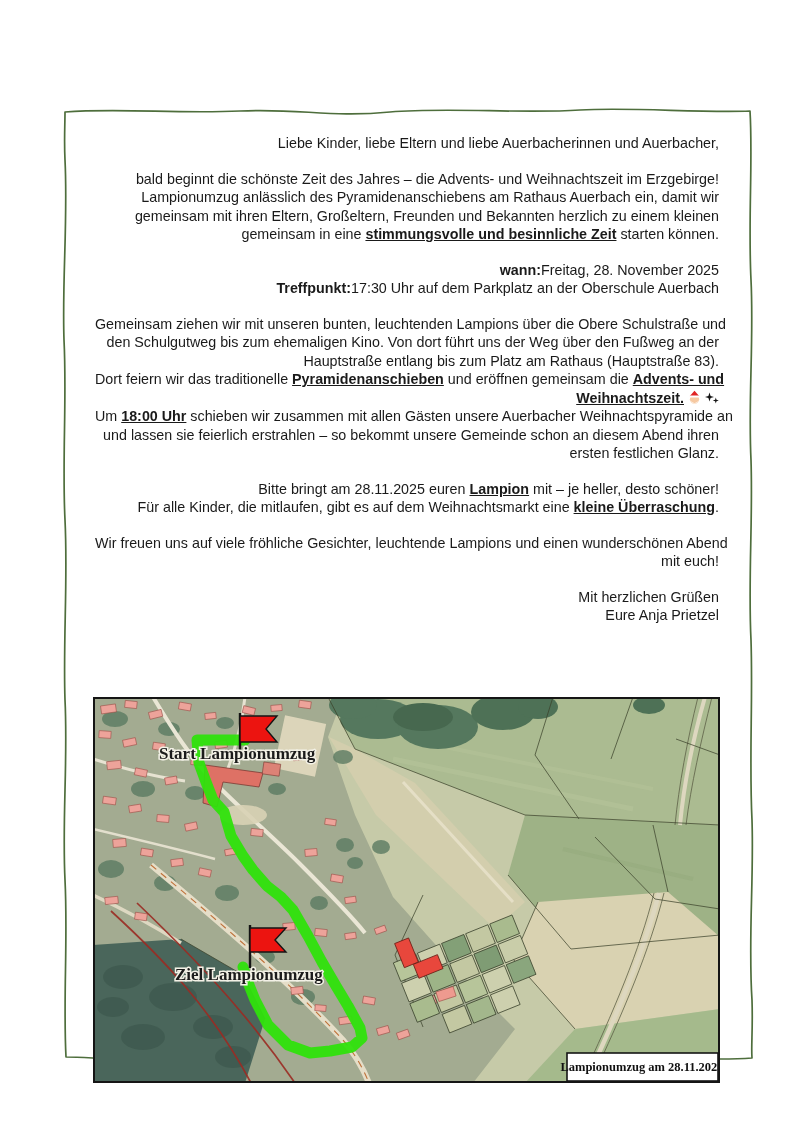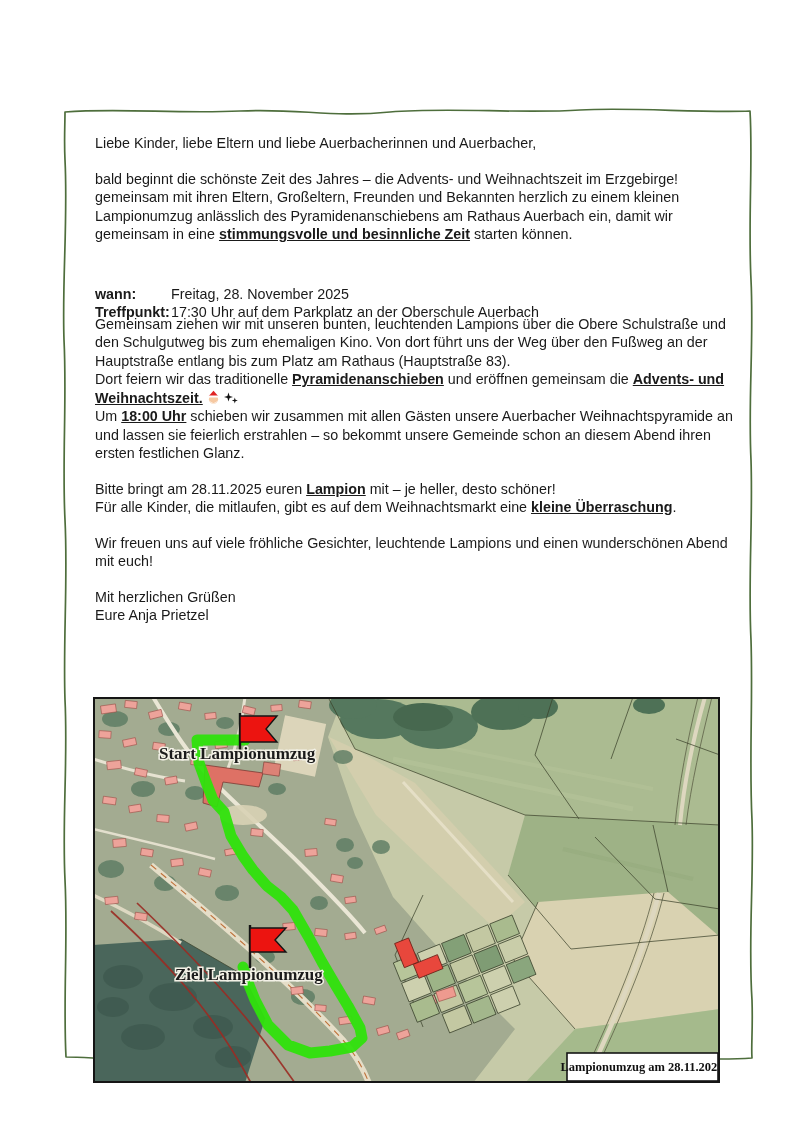--- a/index.html
+++ b/index.html
@@ -4,25 +4,26 @@
 <style>
   html,body{margin:0;padding:0;}
   body{
     width:800px;height:1132px;position:relative;background:#ffffff;
     font-family:"Liberation Sans",sans-serif;color:#1a1a1a;overflow:hidden;
   }
   #border-svg{position:absolute;left:0;top:0;pointer-events:none;}
   .letter{
     position:absolute;left:95px;top:134px;width:624px;
     font-size:14.3px;
+    text-align:right;
   }
   .ln{height:18.5px;line-height:18.5px;white-space:nowrap;}
   .gap{height:17px;}
   .b{font-weight:bold;text-decoration:underline;}
-  .info-row .lbl{display:inline-block;width:76px;font-weight:bold;margin-top:24px;}
+  .info-row .lbl{display:inline-block;width:76px;font-weight:bold;}
   .emoji-ico{display:inline-block;vertical-align:-2px;margin-left:3px;}
   .map-wrap{position:absolute;left:93px;top:649px;width:627px;height:386px;margin-top:48px;}
   .maplabel{
     font-family:"Liberation Serif",serif;font-weight:bold;font-size:17px;
     fill:#1b1b1b;stroke:#f3f1e6;stroke-width:3px;paint-order:stroke;
   }
   .mapcaption{
     font-family:"Liberation Serif",serif;font-weight:bold;font-size:12.5px;fill:#111;
   }
 </style>
@@ -35,22 +36,22 @@
     C753,160 748,220 751,280 C754,340 748,400 751,460 C753,520 748,580 751,640 C753,700 749,760 752,820 C754,880 748,940 752,1000 C753,1030 751,1046 752,1058
     C700,1062 650,1054 600,1058 C550,1062 500,1053 450,1058 C400,1063 350,1055 300,1059 C250,1063 200,1054 150,1058 C120,1061 90,1057 66,1057
     C63,1000 68,940 65,880 C62,820 68,760 65,700 C63,640 68,580 65,520 C62,460 67,400 64,340 C62,280 68,220 65,160 C64,140 65,125 65,112 Z" fill="none" stroke="#4e6e3c" stroke-width="1.7" stroke-linejoin="round"></path>
 </svg>
 
 <div class="letter">
   <div class="ln"><span>Liebe Kinder, liebe Eltern und liebe Auerbacherinnen und Auerbacher,</span></div>
   <div class="gap"></div>
 
   <div class="ln"><span>bald beginnt die schönste Zeit des Jahres – die Advents- und Weihnachtszeit im Erzgebirge!</span></div>
+  <div class="ln"><span>Lampionumzug anlässlich des Pyramidenanschiebens am Rathaus Auerbach ein, damit wir</span></div>
   <div class="ln"><span>gemeinsam mit ihren Eltern, Großeltern, Freunden und Bekannten herzlich zu einem kleinen</span></div>
-  <div class="ln"><span>Lampionumzug anlässlich des Pyramidenanschiebens am Rathaus Auerbach ein, damit wir</span></div>
   <div class="ln"><span>gemeinsam in eine </span><span class="b">stimmungsvolle und besinnliche Zeit</span><span> starten können.</span></div>
   <div class="gap"></div>
 
   <div class="ln info-row"><span class="lbl">wann:</span><span>Freitag, 28. November 2025</span></div>
   <div class="ln info-row"><span class="lbl">Treffpunkt:</span><span>17:30 Uhr auf dem Parkplatz an der Oberschule Auerbach</span></div>
   <div class="gap"></div>
 
   <div class="ln"><span>Gemeinsam ziehen wir mit unseren bunten, leuchtenden Lampions über die Obere Schulstraße und</span></div>
   <div class="ln"><span>den Schulgutweg bis zum ehemaligen Kino. Von dort führt uns der Weg über den Fußweg an der</span></div>
   <div class="ln"><span>Hauptstraße entlang bis zum Platz am Rathaus (Hauptstraße 83).</span></div>

